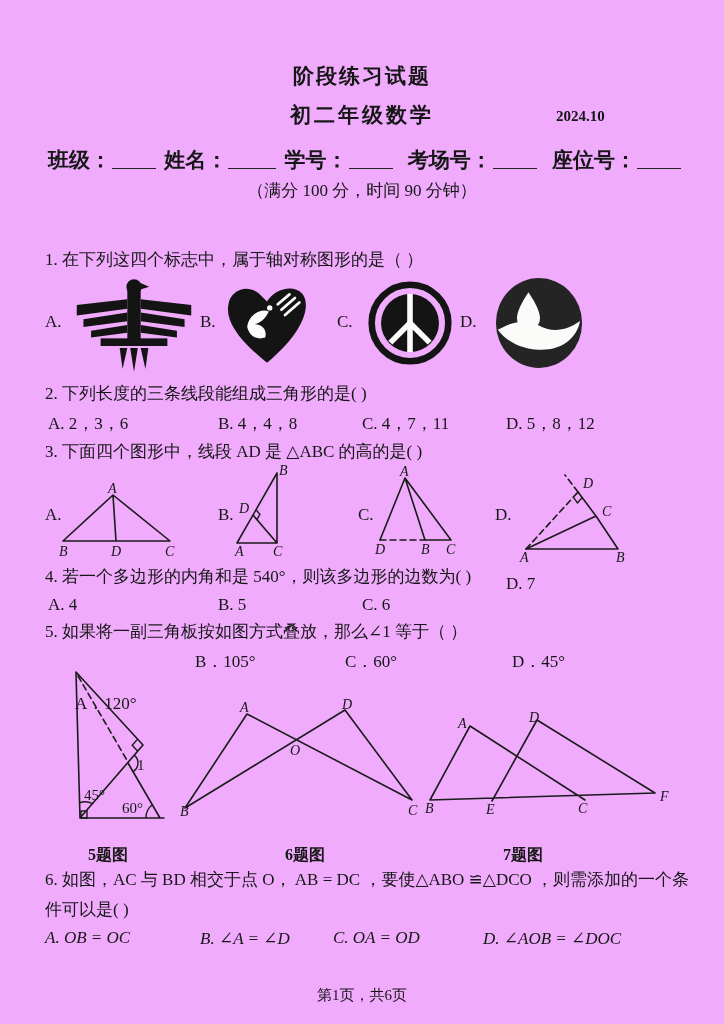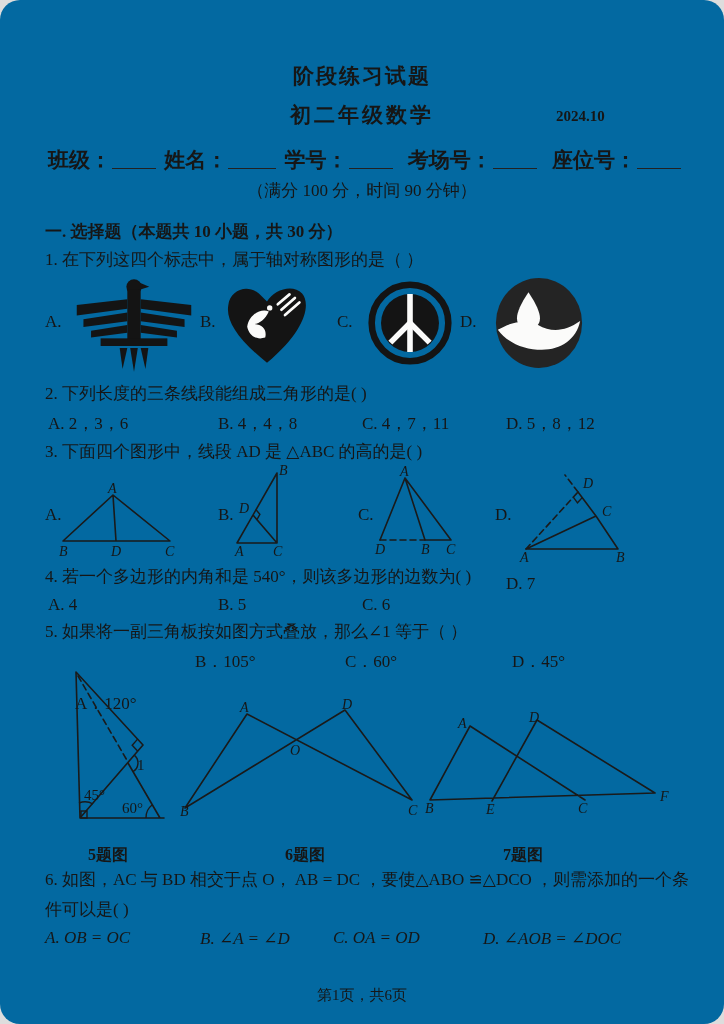--- a/index.html
+++ b/index.html
@@ -1,21 +1,20 @@
 <!DOCTYPE html>
 <html><head>
 <meta charset="utf-8">
 <style>
   html,body{margin:0;padding:0;background:#dddddd;}
   .page{
     position:relative;width:724px;height:1024px;margin:0 auto;
-    background:#0369a1;overflow:hidden;
+    background:#f0abfc;overflow:hidden;
     font-family:"Liberation Serif","DejaVu Serif",serif;
     color:#161616;
-    border-radius:20px;
   }
   .abs{position:absolute;}
   .ctr{left:0;right:0;text-align:center;}
   .h1{font-size:21px;font-weight:700;letter-spacing:2px;}
   .h2{font-size:21px;font-weight:700;letter-spacing:3px;}
   .date{font-size:15px;font-weight:700;font-family:"Liberation Serif",serif;}
   .body-t{font-size:17px;}
   .bold-t{font-weight:700;}
   .info{font-size:21px;font-weight:600;white-space:nowrap;}
   .blank{display:inline-block;width:44px;height:1em;border-bottom:1.6px solid #222;
@@ -45,21 +44,20 @@
   <div class="abs info" style="top:146px;left:48px;">
     <span>班级：</span><span class="blank"></span>
     <span>姓名：</span><span class="blank" style="width:48px;"></span>
     <span>学号：</span><span class="blank" style="margin-right:10px;"></span>
     <span>考场号：</span><span class="blank" style="margin-right:10px;"></span>
     <span>座位号：</span><span class="blank"></span>
   </div>
 
   <div class="abs ctr body-t" style="top:179px;">（满分 100 分，时间 90 分钟）</div>
 
-  <div class="abs body-t bold-t" style="top:220px;left:45px;">一. 选择题（本题共 10 小题，共 30 分）</div>
 
   <div class="abs body-t" style="top:248px;left:45px;">1. 在下列这四个标志中，属于轴对称图形的是（          ）</div>
   <div class="abs optlab" style="top:312px;left:45px;">A.</div>
   <div class="abs optlab" style="top:312px;left:200px;">B.</div>
   <div class="abs optlab" style="top:312px;left:337px;">C.</div>
   <div class="abs optlab" style="top:312px;left:460px;">D.</div>
 
   <div class="abs" style="top:277px;left:72px;">
     <svg width="124" height="96" viewBox="0 0 130 100">
       <g class="ico">

